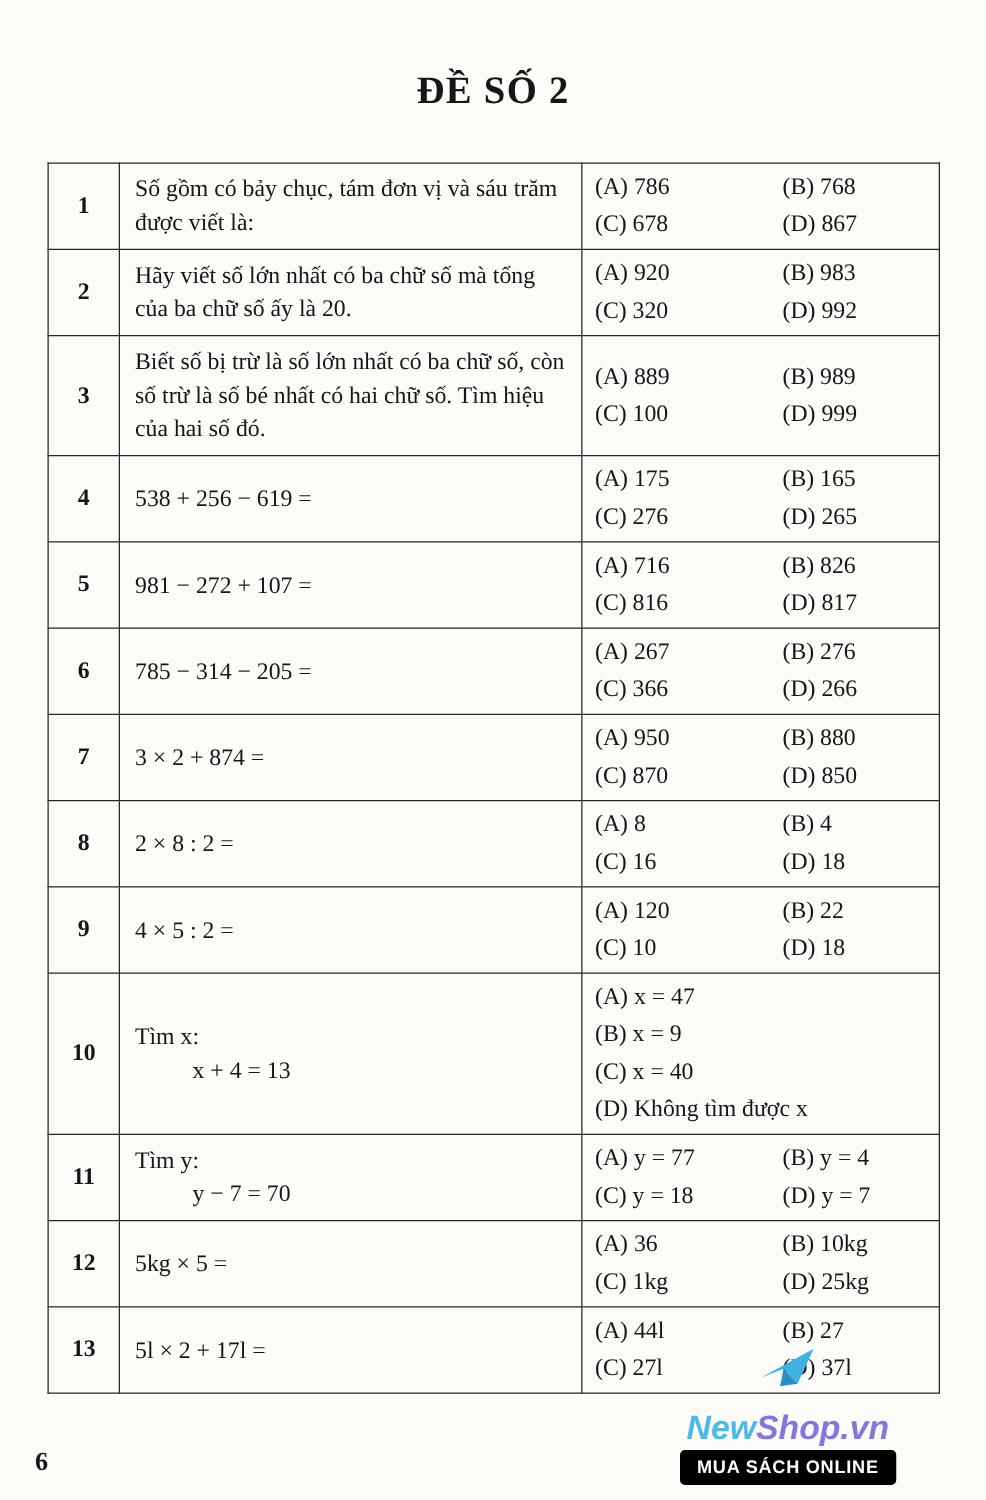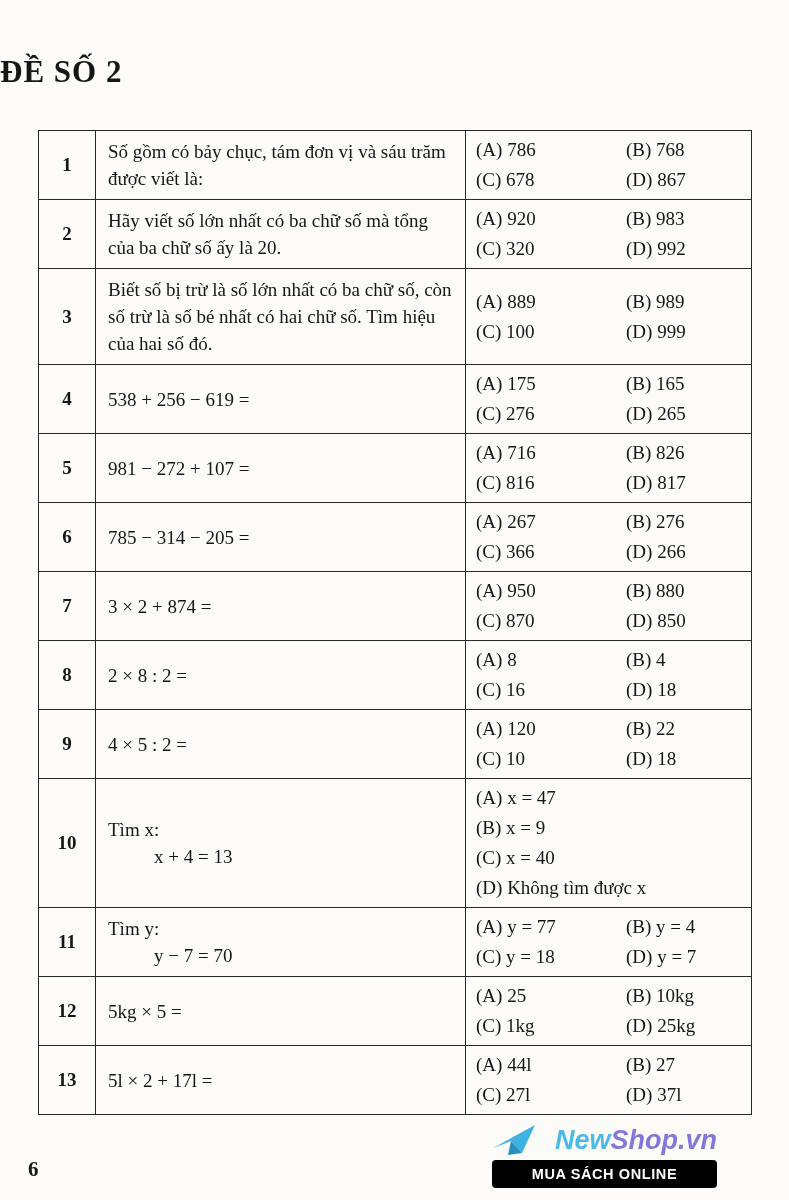--- a/index.html
+++ b/index.html
@@ -9,21 +9,21 @@
     height: 1200px;
     margin: 0 auto;
     background: #fcfbf8;
     font-family: "Liberation Serif", "DejaVu Serif", serif;
     color: #161616;
     overflow: hidden;
   }
   .title {
     margin: 0;
     padding-top: 54px;
-    text-align: left;
+    text-align: center;
     font-size: 31px;
     font-weight: 700;
     letter-spacing: 1px;
   }
   table.quiz {
     margin: 40px 0 0 38px;
     width: 713px;
     border-collapse: collapse;
     table-layout: fixed;
   }
@@ -51,20 +51,21 @@
     right: 72px;
     bottom: 12px;
     text-align: center;
   }
   .logo-row {
     display: flex;
     align-items: center;
     justify-content: flex-end;
     gap: 19px;
     margin-bottom: 4px;
+    flex-direction: column;
   }
   .brand {
     font-family: "Liberation Sans", sans-serif;
     font-size: 27px;
     font-weight: 700;
     font-style: italic;
     line-height: 1;
   }
   .brand-new  { color: #4db9e9; }
   .brand-shop { color: #8577d9; }
@@ -199,21 +200,21 @@
         <td class="c-a">
           <div class="optline"><span class="opt-left">(A) y = 77</span><span>(B) y = 4</span></div>
           <div class="optline"><span class="opt-left">(C) y = 18</span><span>(D) y = 7</span></div>
         </td>
       </tr>
 
       <tr>
         <td class="c-num">12</td>
         <td class="c-q">5kg × 5 =</td>
         <td class="c-a">
-          <div class="optline"><span class="opt-left">(A) 25</span><span>(B) 10kg</span></div>
+          <div class="optline"><span class="opt-left">(A) 36</span><span>(B) 10kg</span></div>
           <div class="optline"><span class="opt-left">(C) 1kg</span><span>(D) 25kg</span></div>
         </td>
       </tr>
 
       <tr>
         <td class="c-num">13</td>
         <td class="c-q">5l × 2 + 17l =</td>
         <td class="c-a">
           <div class="optline"><span class="opt-left">(A) 44l</span><span>(B) 27</span></div>
           <div class="optline"><span class="opt-left">(C) 27l</span><span>(D) 37l</span></div>

